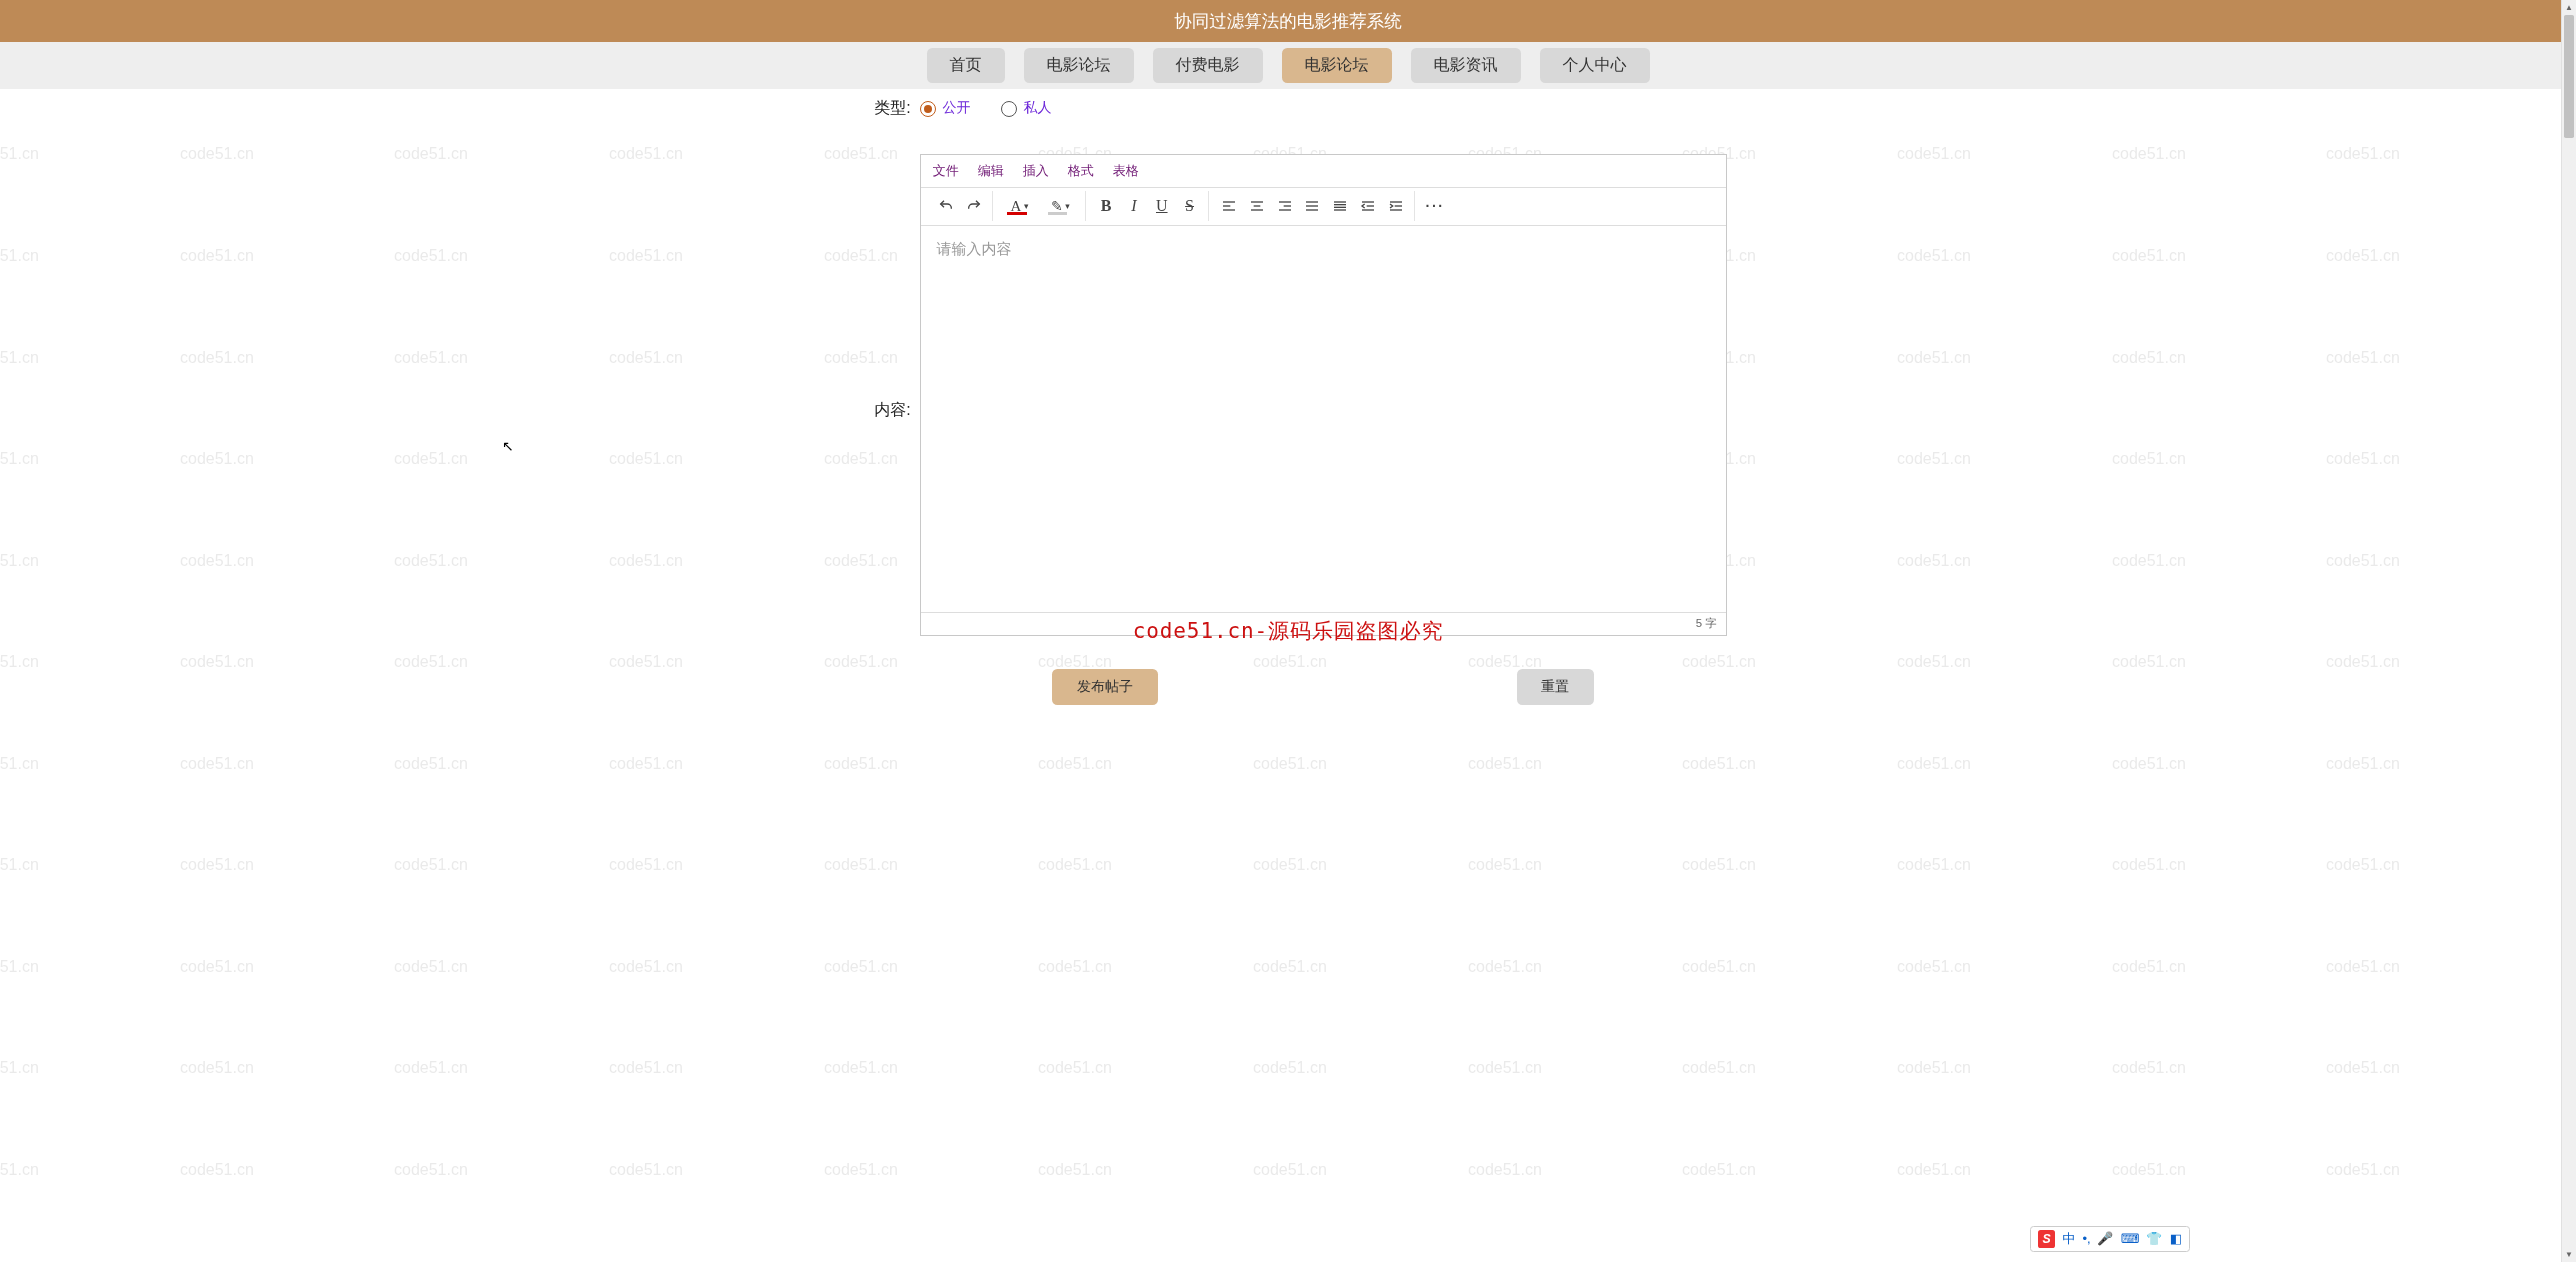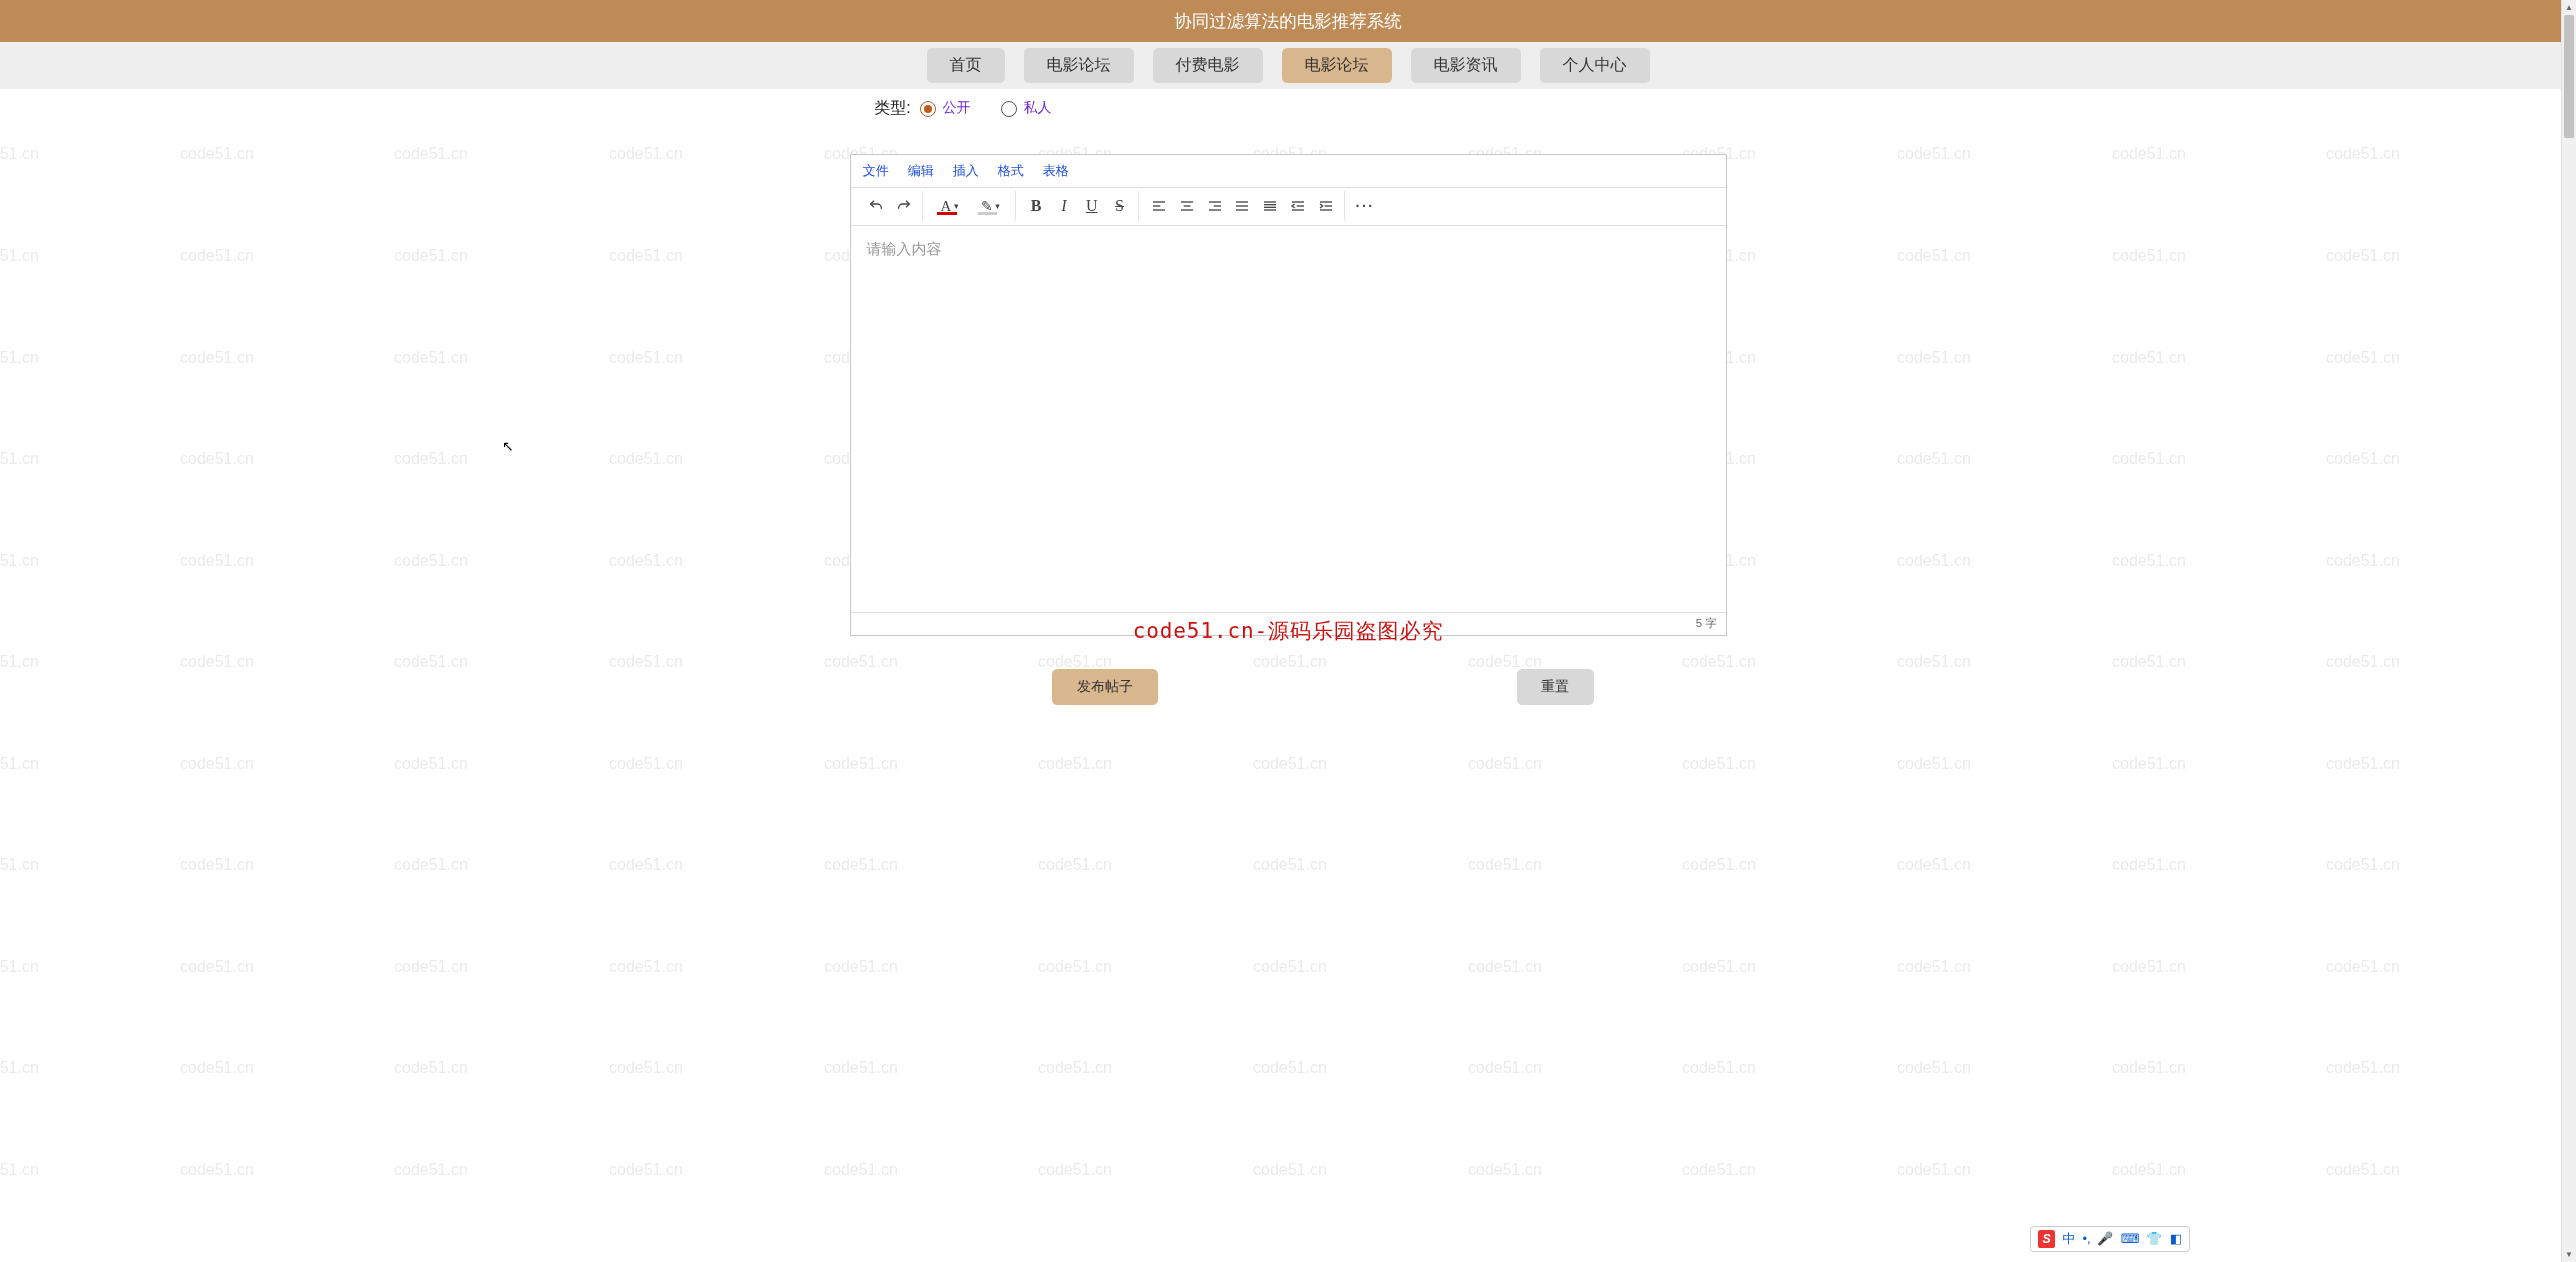--- a/index.html
+++ b/index.html
@@ -26,21 +26,21 @@
   .form-row.type-row { align-items: center; }
   .form-label { width: 70px; text-align: right; font-size: 16px; color: #222; padding-right: 8.8px; flex-shrink: 0; }
   .radio-group { display: flex; gap: 30px; align-items: center; }
   .radio { display: flex; align-items: flex-end; gap: 7px; cursor: pointer; font-size: 14px; color: #6d28d9; }
   .radio .circle { width: 16px; height: 16px; border: 1.8px solid #555; border-radius: 50%; display: inline-flex; align-items: center; justify-content: center; }
   .radio.checked .circle { border-color: #c05c1b; }
   .radio.checked .circle::after { content: ""; width: 8px; height: 8px; background: #c05c1b; border-radius: 50%; }
 
   
   .editor-wrap { flex: 1; border: 0.9px solid #c8c8c8; background: #fff; min-width: 0; }
-  .editor-menubar { display: flex; gap: 19px; padding: 7px 12.3px; border-bottom: 0.9px solid #ddd; font-size: 13px; color: #1d4ed8; }
+  .editor-menubar { display: flex; gap: 19px; padding: 7px 12.3px; border-bottom: 0.9px solid #ddd; font-size: 13px; color: #701a75; }
   .editor-menubar span { cursor: pointer; }
   .editor-toolbar { display: flex; align-items: center; padding: 3.5px 7px; border-bottom: 0.9px solid #ddd; gap: 1.8px; flex-wrap: wrap; }
   .tool-group { display: flex; align-items: center; gap: 1.8px; padding: 0 5.3px; border-right: 0.9px solid #e4e4e4; height: 30px; }
   .tool-group:last-child { border-right: none; }
   .tool-btn { width: 26px; height: 26px; display: inline-flex; align-items: center; justify-content: center; cursor: pointer; color: #444; font-size: 14px; border-radius: 2.6px; }
   .tool-btn svg { width: 16px; height: 16px; }
   .tool-btn.wide { width: 39px; position: relative; }
   .tool-btn .caret { font-size: 8.8px; margin-left: 2.6px; }
   .tool-btn .underline-bar { position: absolute; bottom: 4.4px; left: 7px; right: 12.3px; height: 2.6px; }
   .color-a .underline-bar { background: #d40000; }
@@ -249,20 +249,21 @@
           <span>公开</span>
         </div>
         <div class="radio">
           <span class="circle"></span>
           <span>私人</span>
         </div>
       </div>
   </div>
 
   <div class="form-row" style="margin-top:35px;">
+    <div class="form-label" style="padding-top:246px;">内容:</div>
     <div class="editor-wrap">
       <div class="editor-menubar" id="editor-menubar">
           <span>文件</span>
           <span>编辑</span>
           <span>插入</span>
           <span>格式</span>
           <span>表格</span>
         </div>
       <div class="editor-toolbar" id="editor-toolbar">
           <div class="tool-group">

